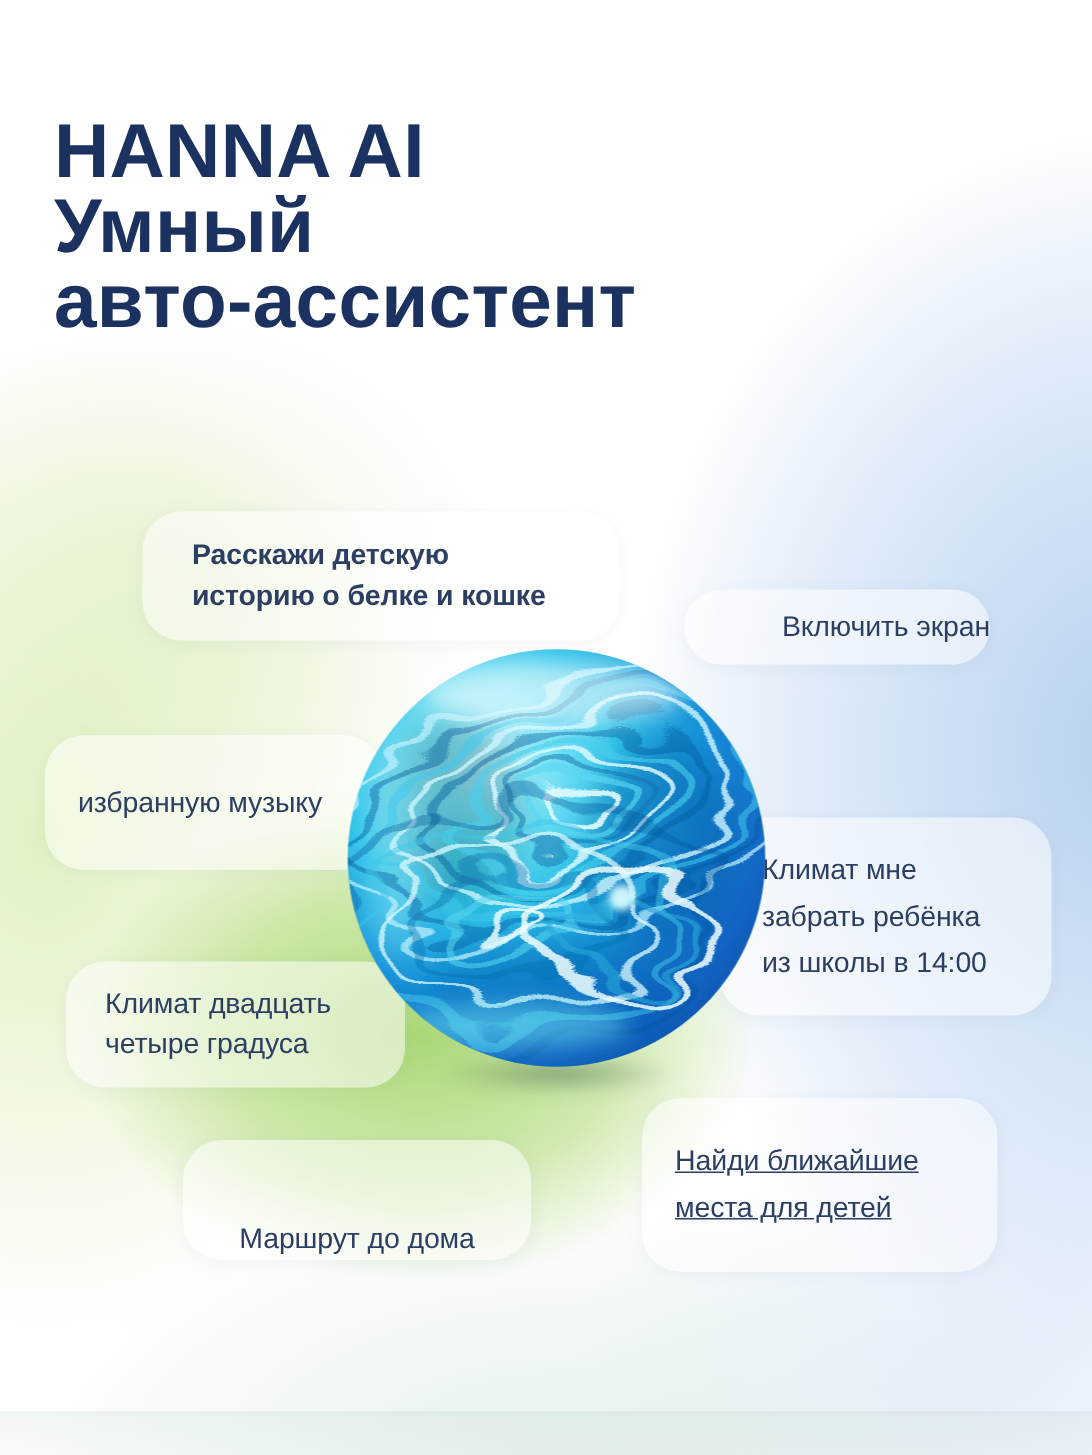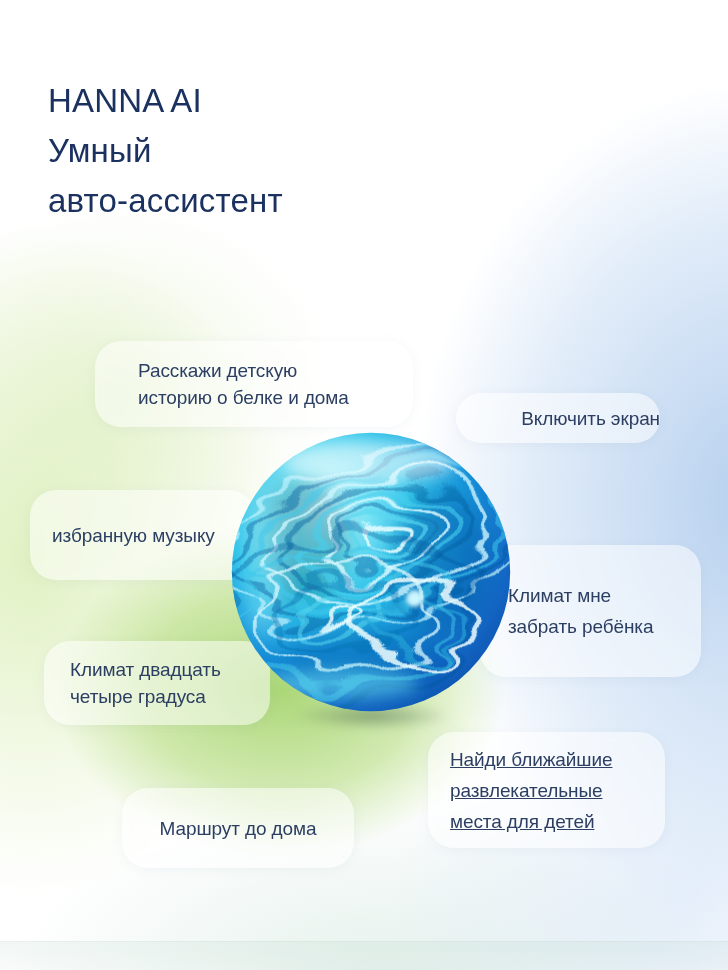--- a/index.html
+++ b/index.html
@@ -15,43 +15,43 @@
       radial-gradient(380px 480px at 30px 560px, rgba(205,232,155,0.60) 0%, rgba(220,240,185,0) 70%),
       radial-gradient(300px 260px at 120px 390px, rgba(222,238,196,0.50) 0%, rgba(230,242,210,0) 72%),
       radial-gradient(460px 560px at 760px 500px, rgba(168,199,235,0.85) 0%, rgba(196,218,243,0.50) 50%, rgba(220,234,250,0) 75%),
       radial-gradient(420px 300px at 680px 900px, rgba(200,220,245,0.45) 0%, rgba(210,228,248,0) 70%),
       radial-gradient(520px 280px at 380px 990px, rgba(205,228,218,0.55) 0%, rgba(220,236,230,0) 72%),
       #ffffff;
   }
 
   
   .title-block{
-    position:absolute;left:48px;top:76px;z-index:2;
-    color:#1b3160;font-weight:400;font-size:33px;line-height:50px;letter-spacing:0.2px;
+    position:absolute;left:36px;top:76px;z-index:2;
+    color:#1b3160;font-weight:700;font-size:51px;line-height:50px;letter-spacing:0.2px;
   }
   .title-block .line{display:block;white-space:nowrap;}
 
   
   .bubble{
     position:absolute;z-index:3;border-radius:26px;
     background:rgba(255,255,255,0.52);
     backdrop-filter:blur(5px);
     box-shadow:0 2px 12px rgba(110,140,160,0.08);
     display:flex;flex-direction:column;justify-content:center;
     color:#2c3f63;font-size:19px;font-weight:500;letter-spacing:-0.1px;
     box-sizing:border-box;
   }
   .bubble .line{display:block;white-space:nowrap;line-height:27px;}
   .bubble.tall .line{line-height:31px;}
-  .b-story  {left:95px;  top:341px; width:318px; height:86px;  padding-left:43px;}
+  .b-story  {left:95px;  top:341px; width:318px; height:86px;  padding-left:33px;font-weight:bold;}
   .b-screen {left:456px; top:393px; width:204px; height:50px;  align-items:flex-end;}
   .b-music  {left:30px;  top:490px; width:225px; height:90px;  padding-left:22px;}
   .b-remind {left:480px; top:545px; width:221px; height:132px; padding-left:28px;}
   .b-climate{left:44px;  top:641px; width:226px; height:84px;  padding-left:26px;}
-  .b-route  {left:122px; top:788px; width:232px; height:80px;  align-items:center;}
+  .b-route  {left:122px; top:760px; width:232px; height:80px;  align-items:center;justify-content:flex-end;}
   .b-places {left:428px; top:732px; width:237px; height:116px; padding-left:22px;text-decoration:underline;}
 
   
   .orb-shadow{
     position:absolute;left:268px;top:698px;width:210px;height:36px;z-index:4;
     border-radius:50%;
     background:radial-gradient(closest-side, rgba(40,70,55,0.42), rgba(40,70,55,0) 75%);
     filter:blur(5px);
   }
   .orb{position:absolute;left:227px;top:430px;width:288px;height:284px;z-index:5;}
@@ -69,48 +69,48 @@
 <div class="stage">
 
   <div class="title-block">
     <span class="line">HANNA AI</span>
     <span class="line">Умный</span>
     <span class="line">авто-ассистент</span>
   </div>
 
   <div class="bubble b-story">
     <span class="line">Расскажи детскую</span>
-    <span class="line">историю о белке и дома</span>
+    <span class="line">историю о белке и кошке</span>
   </div>
 
   <div class="bubble b-screen">
     <span class="line">Включить экран</span>
   </div>
 
   <div class="bubble b-music">
     <span class="line">избранную музыку</span>
   </div>
 
   <div class="bubble b-remind tall">
     <span class="line">Климат мне</span>
     <span class="line">забрать ребёнка</span>
+    <span class="line">из школы в 14:00</span>
   </div>
 
   <div class="bubble b-climate">
     <span class="line">Климат двадцать</span>
     <span class="line">четыре градуса</span>
   </div>
 
   <div class="bubble b-route">
     <span class="line">Маршрут до дома</span>
   </div>
 
   <div class="bubble b-places tall">
     <span class="line">Найди ближайшие</span>
-    <span class="line">развлекательные</span>
     <span class="line">места для детей</span>
   </div>
 
   <div class="orb-shadow"></div>
 
   <div class="orb">
     <svg viewBox="0 0 300 300" aria-hidden="true">
       <defs>
         <radialGradient id="gBase" cx="32%" cy="28%" r="88%">
           <stop offset="0" stop-color="#d8f8ff"></stop>

